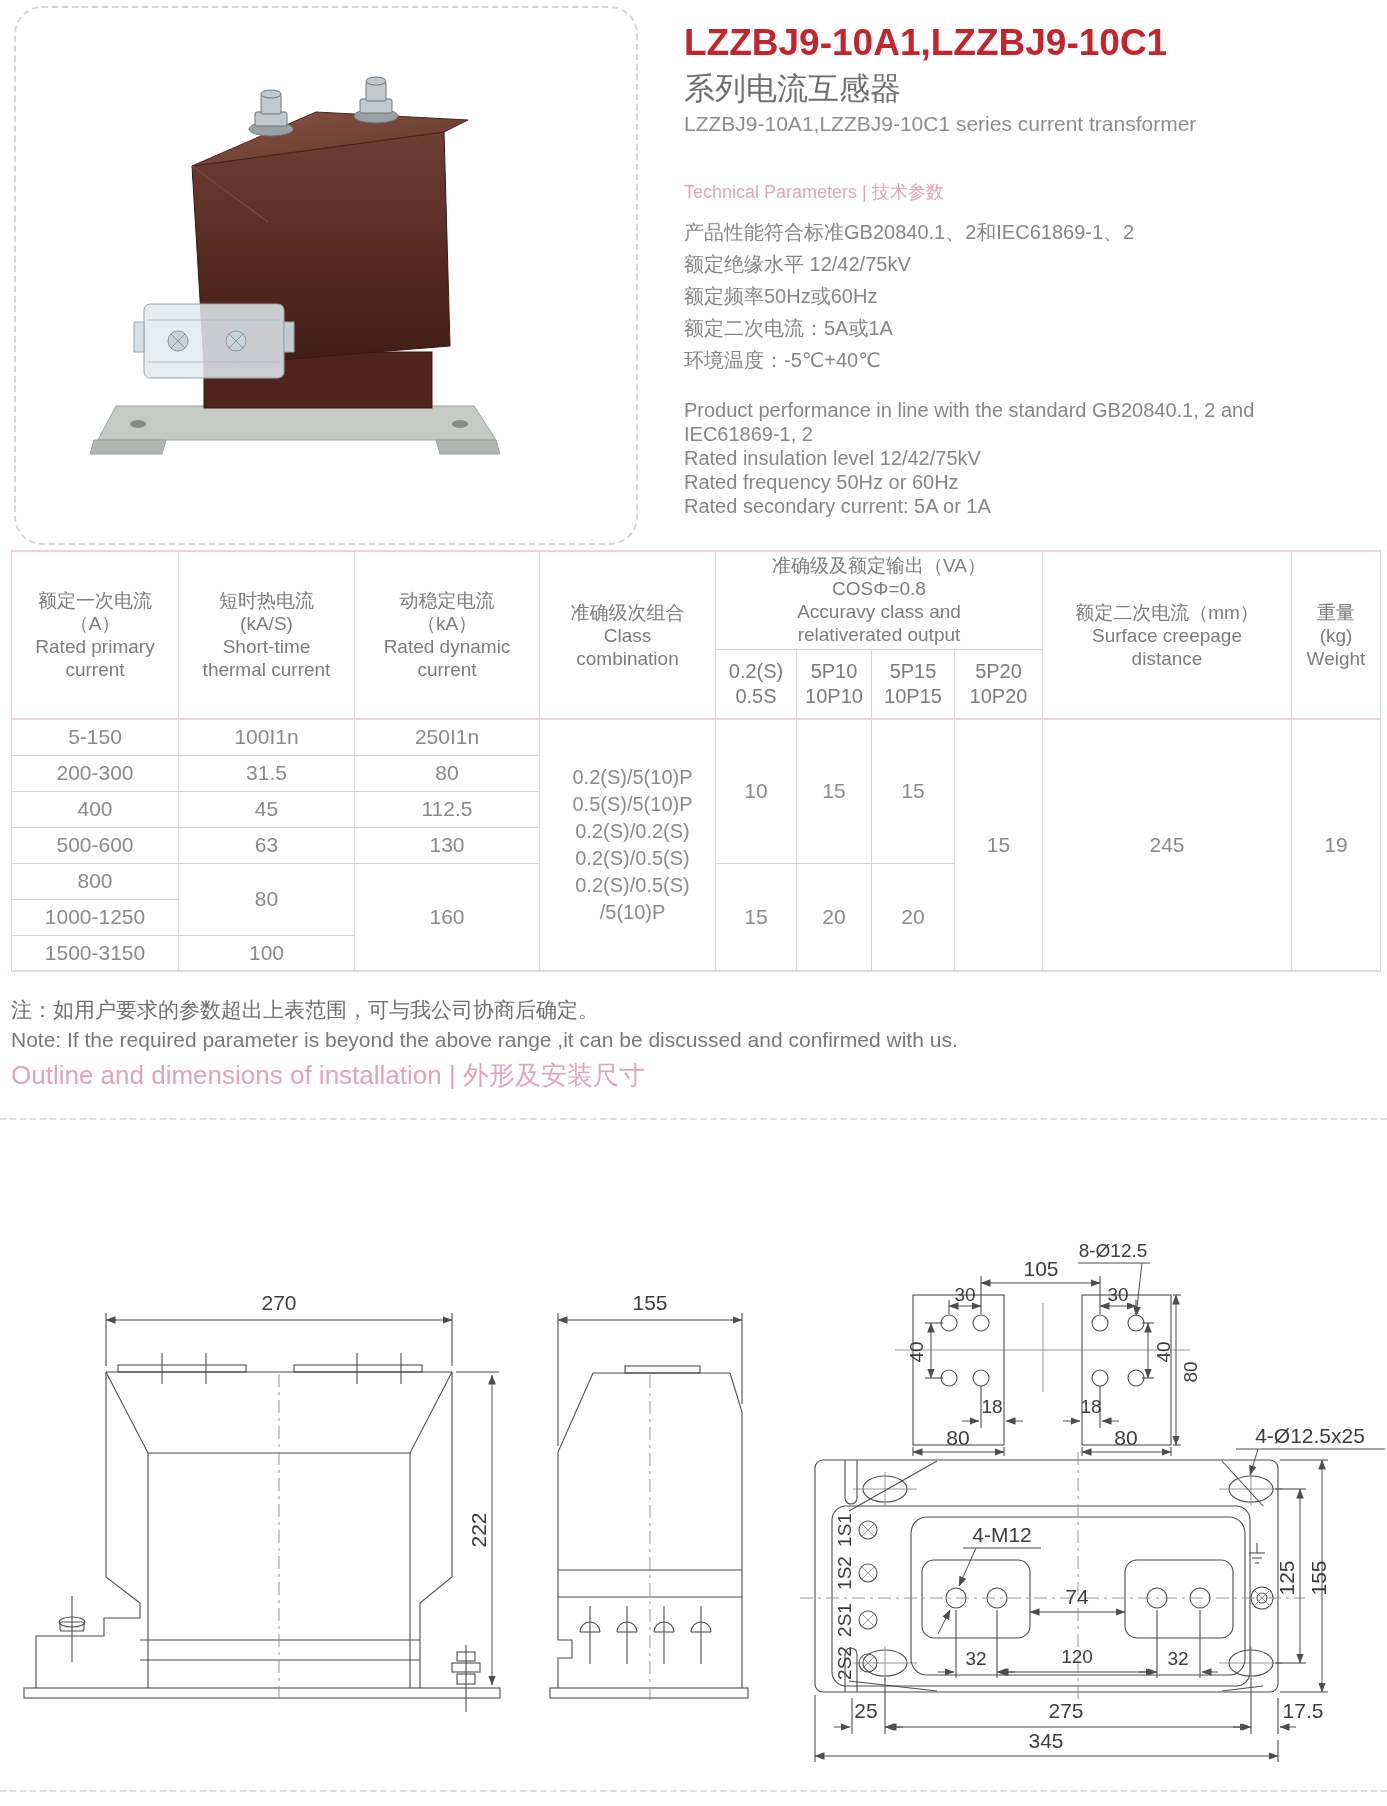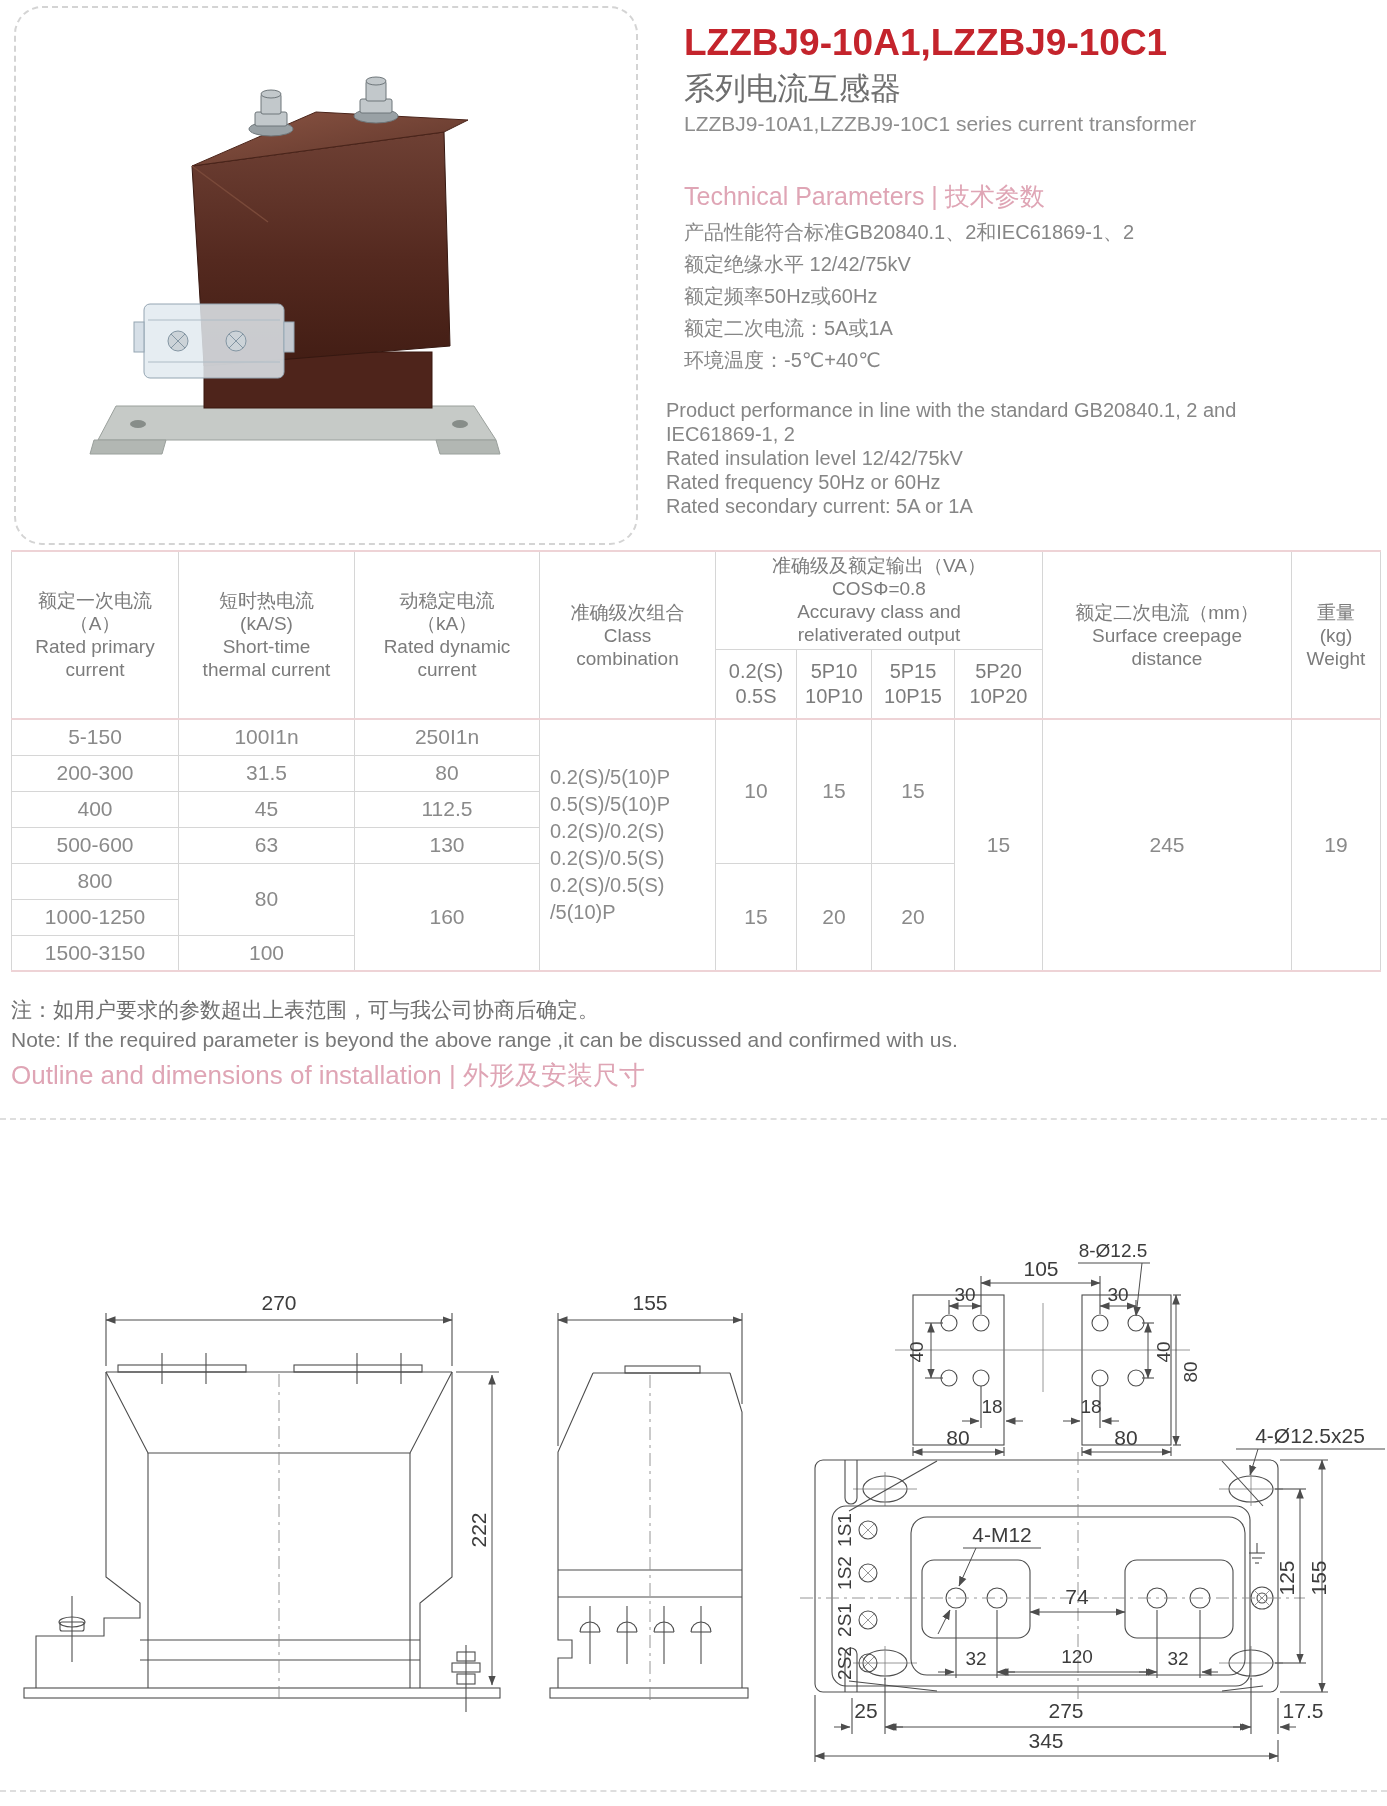--- a/index.html
+++ b/index.html
@@ -3,33 +3,33 @@
 <meta charset="utf-8">
 <style>
   html,body{margin:0;padding:0;background:#fff;}
   .page{position:relative;width:1387px;height:1806px;background:#ffffff;
         font-family:"Liberation Sans","DejaVu Sans",sans-serif;overflow:hidden;}
   .abs{position:absolute;}
   .photo-box{left:14px;top:6px;width:620px;height:535px;border:2px dashed #d4d4d4;border-radius:28px;}
   .title{left:684px;top:22px;font-size:37px;font-weight:bold;color:#c4242c;}
   .sub-cn{left:684px;top:68px;font-size:31px;color:#6e6e6e;}
   .sub-en{left:684px;top:112px;font-size:21px;color:#8d8d8d;}
-  .tech-head{left:684px;top:180px;font-size:25px;color:#dfa5b5;}
+  .tech-head{left:684px;top:180px;font-size:18px;color:#dfa5b5;}
   .cn-block{left:684px;top:216px;font-size:20px;color:#868686;line-height:32px;}
-  .en-block{left:666px;top:398px;font-size:20px;color:#868686;line-height:24px;}
+  .en-block{left:684px;top:398px;font-size:20px;color:#868686;line-height:24px;}
   .tbl-wrap{left:11px;top:550px;}
   table{border-collapse:collapse;table-layout:fixed;width:1369px;}
   th,td{border:1px solid #d6d6d6;font-weight:normal;text-align:center;vertical-align:middle;padding:0;}
   th{font-size:19px;line-height:23px;color:#7c7c7c;}
   td{font-size:21px;color:#8a8a8a;}
   tr.hrow th{border-top:2px solid #eed3d6;}
   tr.hrow th[rowspan], tr.sub th{border-bottom:2px solid #eed3d6;}
   .bb{border-bottom:2px solid #eed3d6 !important;}
   tr.sub th{font-size:20px;line-height:25px;}
-  td.cc{text-align:left;padding-left:10px;font-size:20px;line-height:27px;color:#8a8a8a;}
+  td.cc{text-align:center;padding-left:10px;font-size:20px;line-height:27px;color:#8a8a8a;}
   .note1{left:11px;top:996px;font-size:21px;color:#6f6f6f;}
   .note2{left:11px;top:1028px;font-size:21px;color:#787878;}
   .outline-head{left:11px;top:1058px;font-size:26px;color:#dfa5b5;}
   .dash-sep{left:0;width:1387px;border-top:2px dashed #dedede;height:0;}
   svg.draw{left:0;top:1120px;}
   svg .ln{stroke:#4d4d4d;stroke-width:1.1;fill:none;}
   svg .thin{stroke:#7d7d7d;stroke-width:0.8;fill:none;}
   svg .cl{stroke:#8a8a8a;stroke-width:0.9;fill:none;stroke-dasharray:13 5 3 5;}
   svg .dim{stroke:#4d4d4d;stroke-width:1;fill:none;marker-start:url(#ah);marker-end:url(#ah);}
   svg .stub{stroke:#4d4d4d;stroke-width:1;fill:none;marker-end:url(#ah);}

